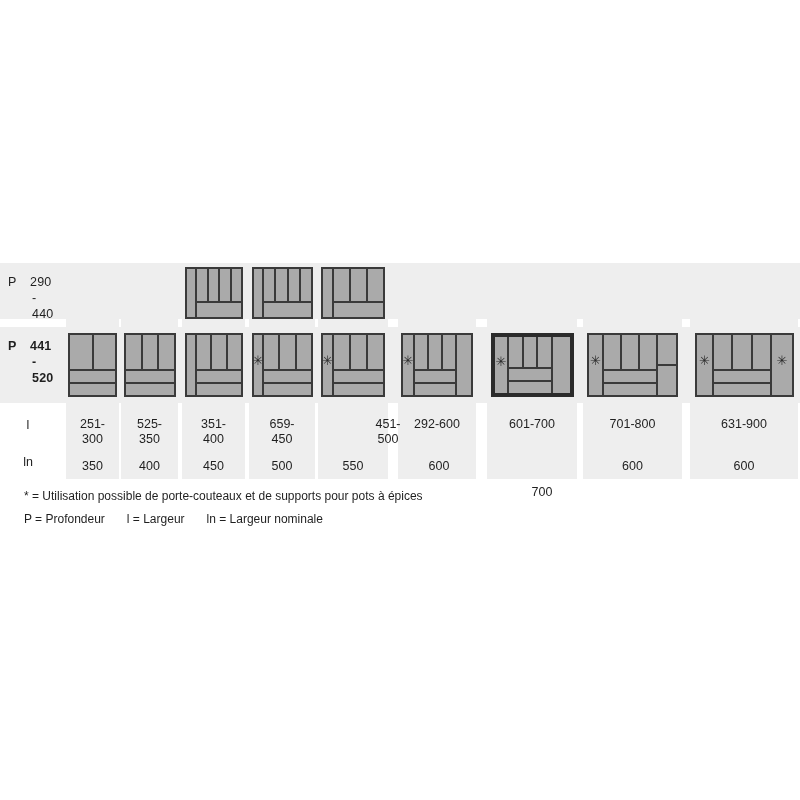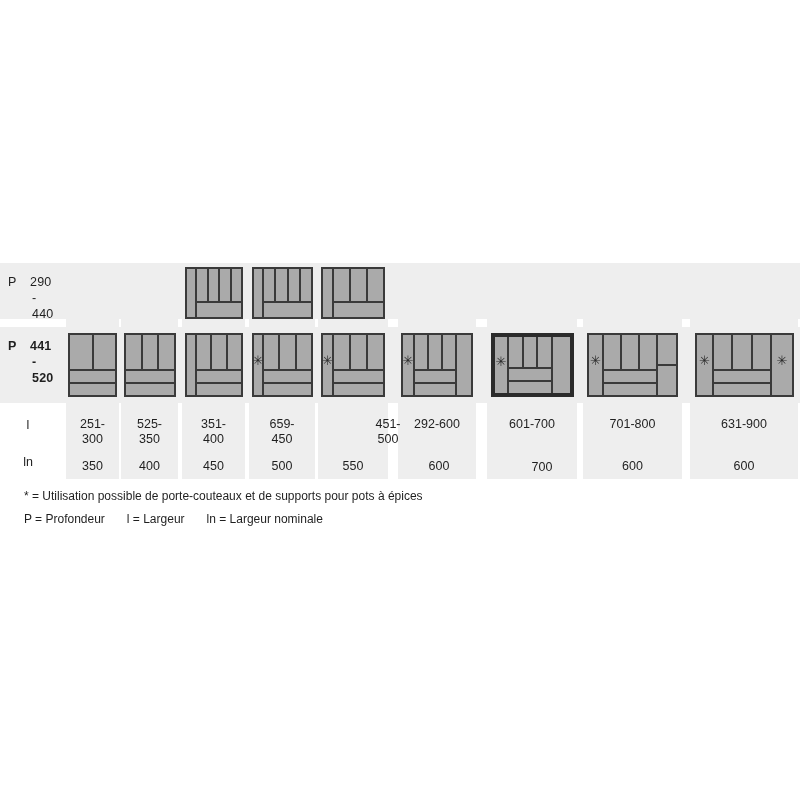--- a/index.html
+++ b/index.html
@@ -389,21 +389,21 @@
       </div>
       <div class="colvals" style="left: 398px; top: 417px; width: 78px;">
         <div class="v1">292-600</div>
       </div>
       <div class="colvals" style="left: 396px; top: 455px; width: 56px; margin-left: 15px;">
         <div class="v2">600</div>
       </div>
       <div class="colvals" style="left: 487px; top: 417px; width: 90px;">
         <div class="v1">601-700</div>
       </div>
-      <div class="colvals" style="left: 487px; top: 456px; width: 110px;">
+      <div class="colvals" style="left: 487px; top: 481px; width: 110px;">
         <div class="v2">700</div>
       </div>
       <div class="colvals" style="left: 583px; top: 417px; width: 99px;">
         <div class="v1">701-800</div>
       </div>
       <div class="colvals" style="left: 583px; top: 455px; width: 99px;">
         <div class="v2">600</div>
       </div>
       <div class="colvals" style="left: 690px; top: 417px; width: 108px;">
         <div class="v1">631-900</div>

